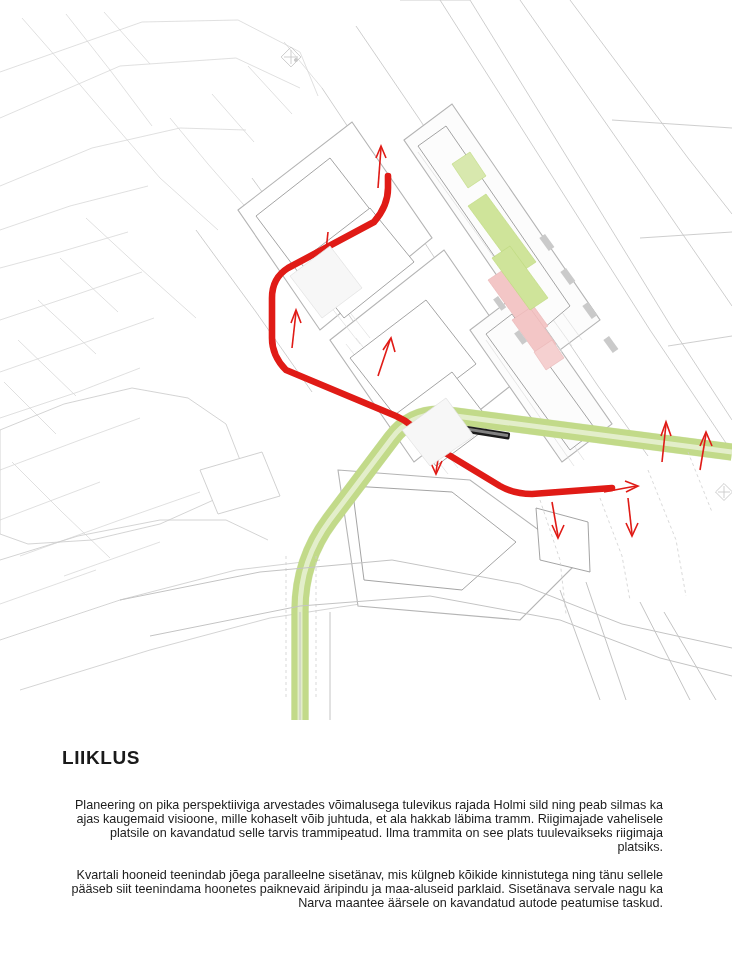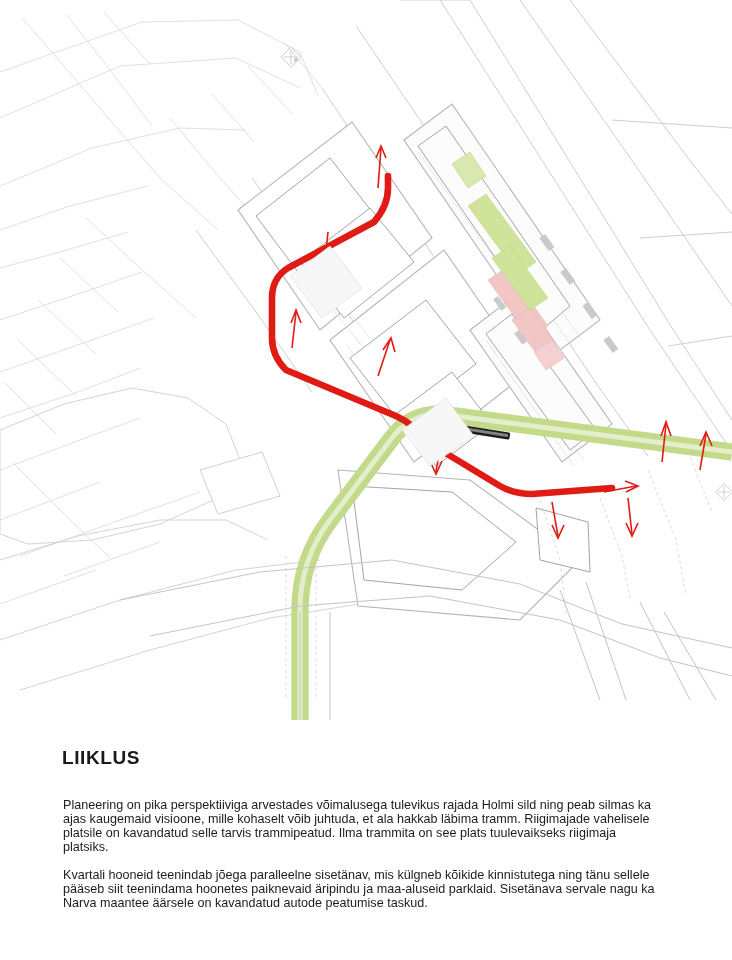--- a/index.html
+++ b/index.html
@@ -13,20 +13,21 @@
     font-family: "Liberation Sans", sans-serif;
     color: #111111;
     overflow: hidden;
     position: relative;
   }
   #page {
     position: relative;
     width: 732px;
     height: 960px;
     background: #ffffff;
+    text-align: right;
   }
   #map-area {
     position: absolute;
     left: 0;
     top: 0;
     width: 732px;
     height: 720px;
     overflow: hidden;
   }
   #map-svg {

